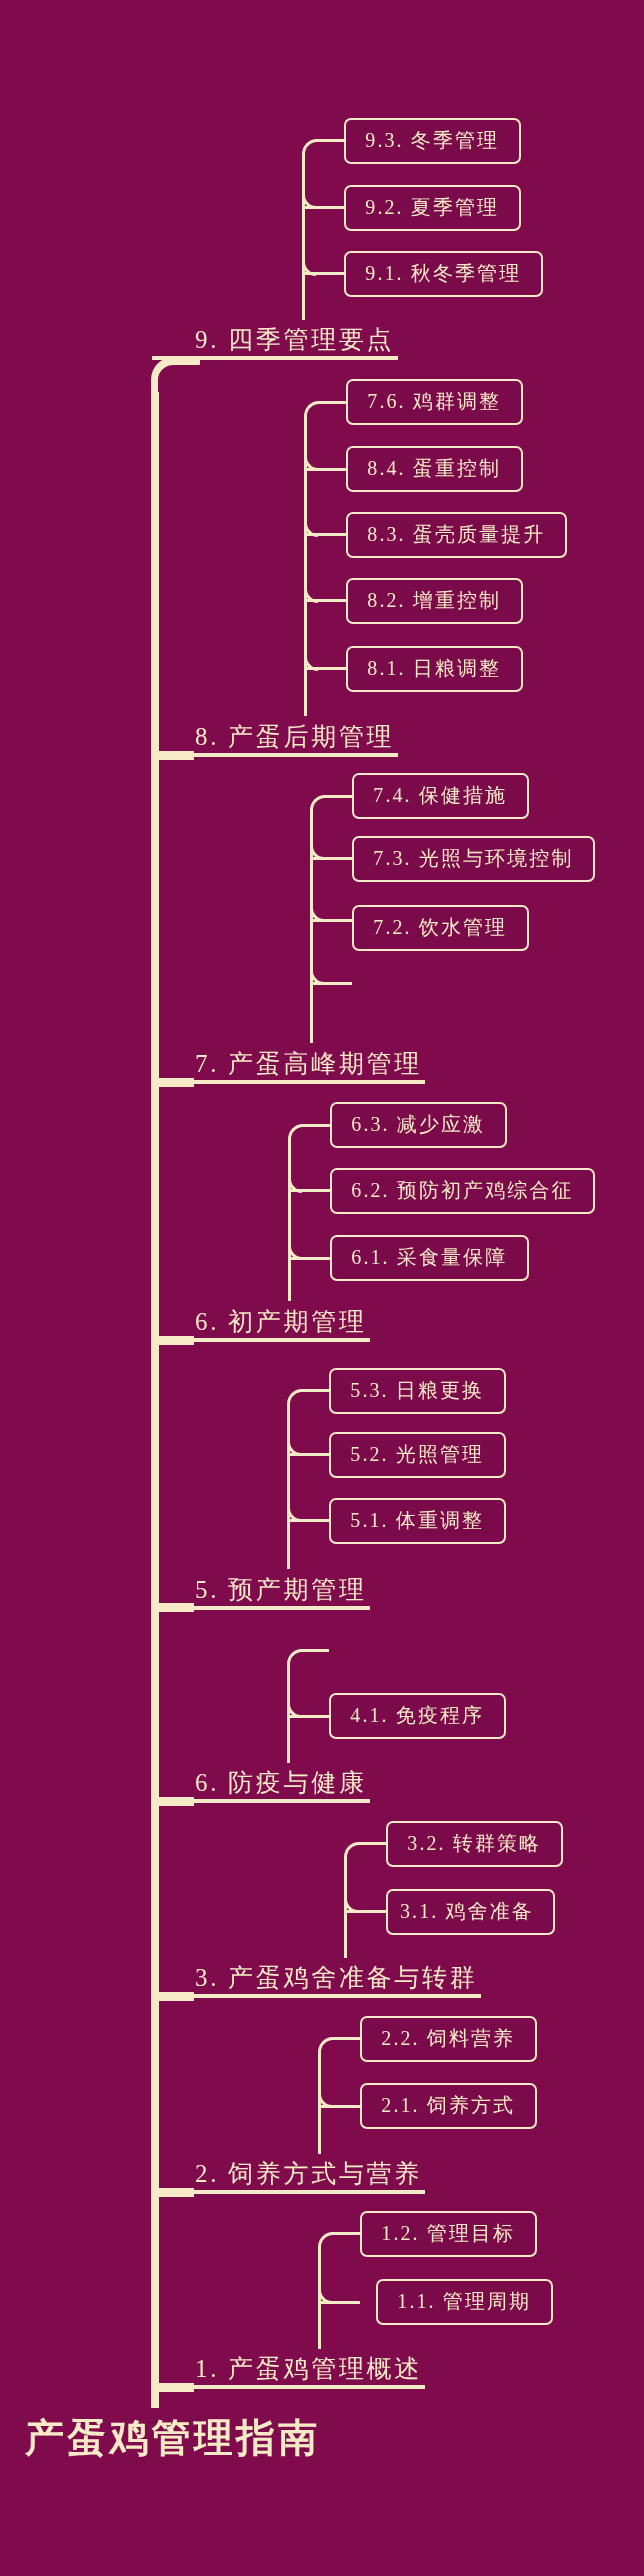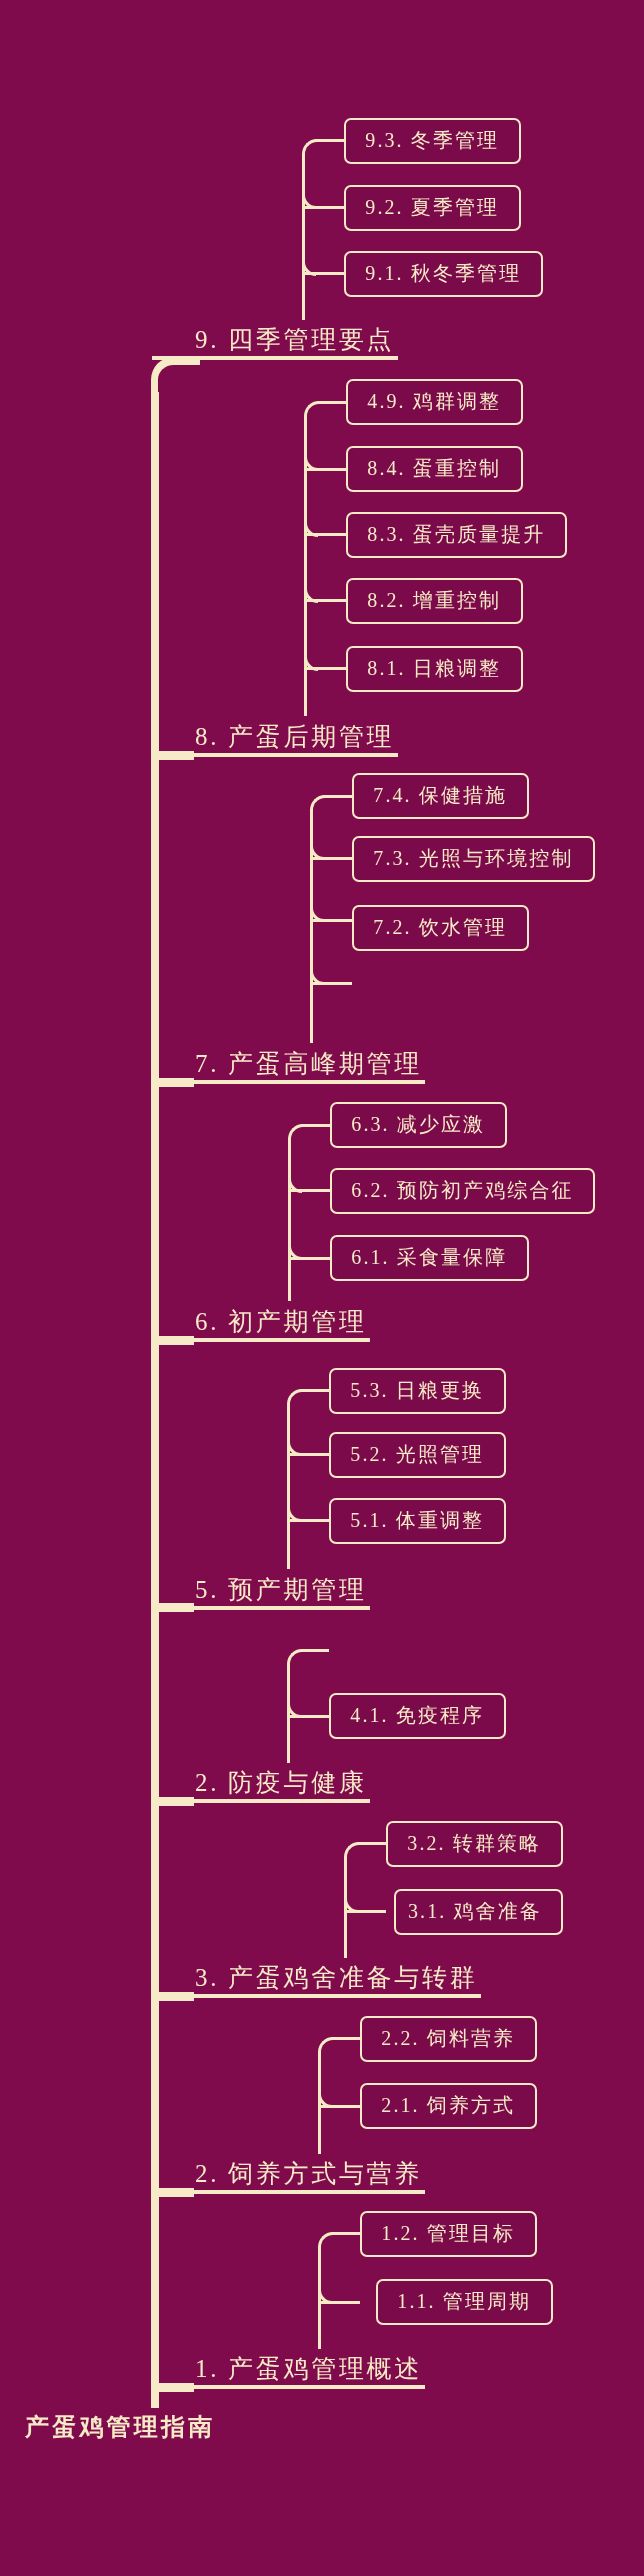--- a/index.html
+++ b/index.html
@@ -89,21 +89,21 @@
     width:49px;height:39px;
     border-top:8.6px solid var(--cream);
     border-left:7.5px solid var(--cream);
     border-top-left-radius:22.6px;
     background:transparent;
   }
   .root-label{
     position:absolute;
     left:25px;top:2411px;
     color:var(--cream);
-    font-size:24px;
+    font-size:39px;
     font-weight:bold;
     letter-spacing:3.2px;
     white-space:nowrap;
   }
 </style>
 </head>
 <body>
 
 <div id="canvas">
   <div class="trunk-elbow"></div>
@@ -122,35 +122,35 @@
     <div class="fillet" style="left: 318px; top: 2094px;"></div>
     <div class="node-box" style="left: 360px; top: 2083px;">2.1. 饲养方式</div>
     <div class="elbow" style="left: 318px; top: 2037px;"></div>
     <div class="hline" style="left: 331px; top: 2037px; width: 29px;"></div>
     <div class="node-box" style="left: 360px; top: 2016px;">2.2. 饲料营养</div>
     <div class="vline" style="left: 318px; top: 2052px; height: 102px;"></div>
     <div class="stub" style="left: 152px; top: 2188px;"></div>
     <div class="branch-label" style="left: 152px; top: 2160px;">2. 饲养方式与营养</div>
     <div class="hline" style="left: 344px; top: 1910px; width: 42px;"></div>
     <div class="fillet" style="left: 344px; top: 1899px;"></div>
-    <div class="node-box" style="left: 394px; top: 1889px; padding-left: 12px;">3.1. 鸡舍准备</div>
+    <div class="node-box" style="left: 386px; top: 1889px; padding-left: 12px;">3.1. 鸡舍准备</div>
     <div class="elbow" style="left: 344px; top: 1842px;"></div>
     <div class="hline" style="left: 357px; top: 1842px; width: 29px;"></div>
     <div class="node-box" style="left: 386px; top: 1821px;">3.2. 转群策略</div>
     <div class="vline" style="left: 344px; top: 1857px; height: 101px;"></div>
     <div class="stub" style="left: 152px; top: 1992px;"></div>
     <div class="branch-label" style="left: 152px; top: 1964px;">3. 产蛋鸡舍准备与转群</div>
     <div class="hline" style="left: 287px; top: 1715px; width: 42px;"></div>
     <div class="fillet" style="left: 287px; top: 1704px;"></div>
     <div class="node-box" style="left: 329px; top: 1693px;">4.1. 免疫程序</div>
     <div class="elbow" style="left: 287px; top: 1649px;"></div>
     <div class="hline" style="left: 300px; top: 1649px; width: 29px;"></div>
     <div class="vline" style="left: 287px; top: 1663px; height: 100px;"></div>
     <div class="stub" style="left: 152px; top: 1797px;"></div>
-    <div class="branch-label" style="left: 152px; top: 1769px;">2. 防疫与健康</div>
+    <div class="branch-label" style="left: 152px; top: 1769px;">6. 防疫与健康</div>
     <div class="hline" style="left: 287px; top: 1519px; width: 42px;"></div>
     <div class="fillet" style="left: 287px; top: 1508px;"></div>
     <div class="node-box" style="left: 329px; top: 1498px;">5.1. 体重调整</div>
     <div class="hline" style="left: 287px; top: 1453px; width: 42px;"></div>
     <div class="fillet" style="left: 287px; top: 1442px;"></div>
     <div class="node-box" style="left: 329px; top: 1432px;">5.2. 光照管理</div>
     <div class="elbow" style="left: 287px; top: 1389px;"></div>
     <div class="hline" style="left: 300px; top: 1389px; width: 29px;"></div>
     <div class="node-box" style="left: 329px; top: 1368px;">5.3. 日粮更换</div>
     <div class="vline" style="left: 287px; top: 1404px; height: 165px;"></div>
@@ -189,21 +189,21 @@
     <div class="fillet" style="left: 304px; top: 589px;"></div>
     <div class="node-box" style="left: 346px; top: 578px;">8.2. 增重控制</div>
     <div class="hline" style="left: 304px; top: 533px; width: 42px;"></div>
     <div class="fillet" style="left: 304px; top: 523px;"></div>
     <div class="node-box" style="left: 346px; top: 512px;">8.3. 蛋壳质量提升</div>
     <div class="hline" style="left: 304px; top: 468px; width: 42px;"></div>
     <div class="fillet" style="left: 304px; top: 457px;"></div>
     <div class="node-box" style="left: 346px; top: 446px;">8.4. 蛋重控制</div>
     <div class="elbow" style="left: 304px; top: 401px;"></div>
     <div class="hline" style="left: 317px; top: 401px; width: 29px;"></div>
-    <div class="node-box" style="left: 346px; top: 379px;">4.9. 鸡群调整</div>
+    <div class="node-box" style="left: 346px; top: 379px;">7.6. 鸡群调整</div>
     <div class="vline" style="left: 304px; top: 415px; height: 301px;"></div>
     <div class="stub" style="left: 152px; top: 751px;"></div>
     <div class="branch-label" style="left: 152px; top: 723px;">8. 产蛋后期管理</div>
     <div class="hline" style="left: 302px; top: 272px; width: 42px;"></div>
     <div class="fillet" style="left: 302px; top: 262px;"></div>
     <div class="node-box" style="left: 344px; top: 251px;">9.1. 秋冬季管理</div>
     <div class="hline" style="left: 302px; top: 206px; width: 42px;"></div>
     <div class="fillet" style="left: 302px; top: 195px;"></div>
     <div class="node-box" style="left: 344px; top: 185px;">9.2. 夏季管理</div>
     <div class="elbow" style="left: 302px; top: 139px;"></div>

